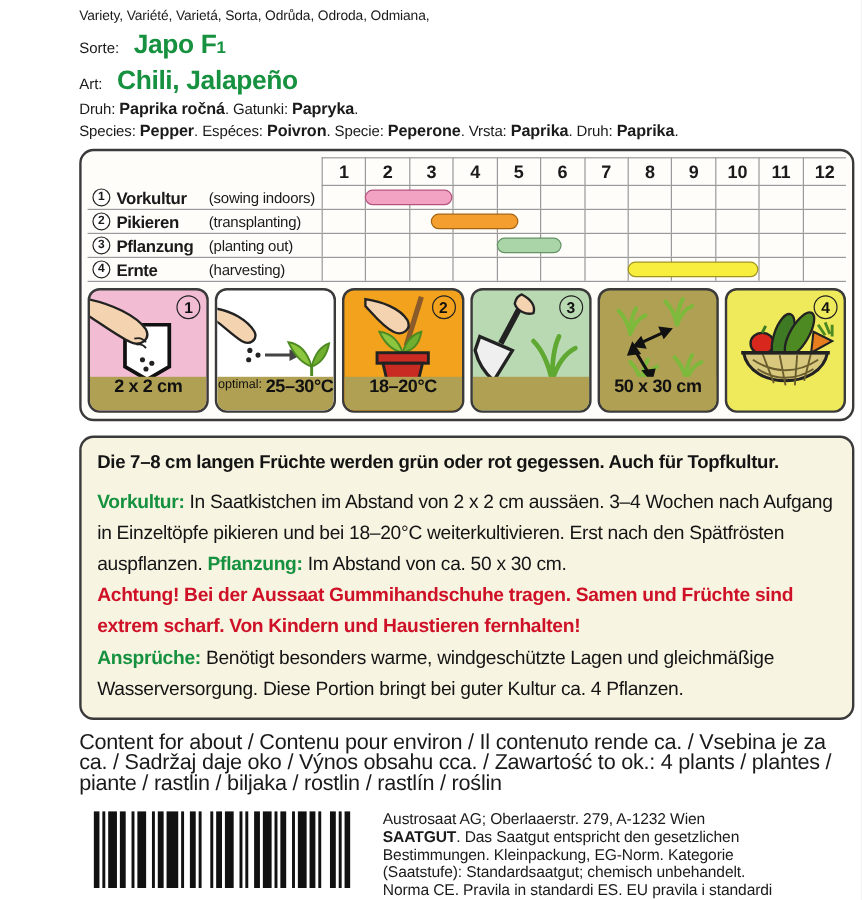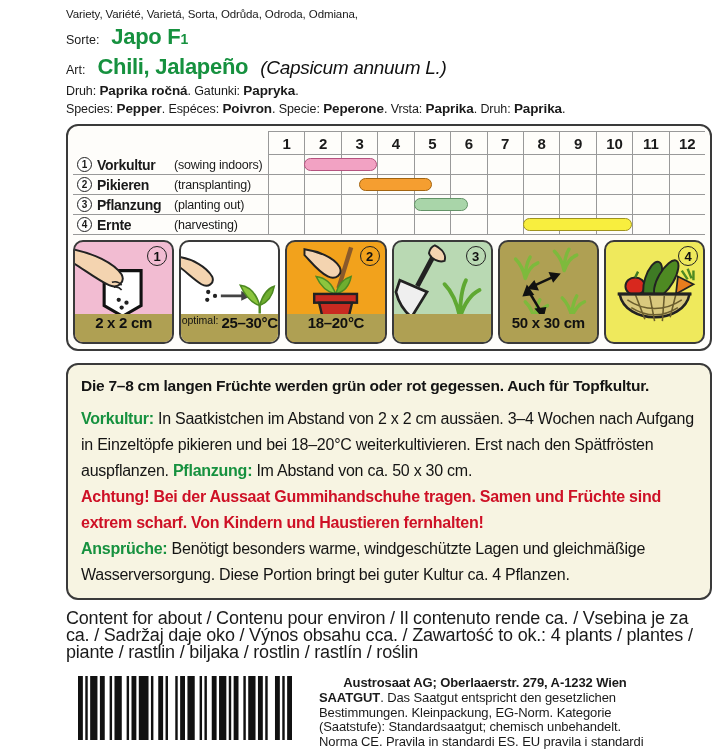--- a/index.html
+++ b/index.html
@@ -66,36 +66,35 @@
     background:#F7F4E2; padding:8px 13px 10px 13px;
   }
   .textbox p { font-size:16px; line-height:26px; letter-spacing:-0.25px; color:#141414; }
   .headline { font-weight:bold; color:#16913F; margin-bottom:7px !important; font-size:15.5px !important; }
   
   .content-note { margin-top:10px; width:646px; font-size:18px; line-height:17px; letter-spacing:-0.2px; }
   
   .footer { margin-top:15px; display:flex; gap:27px; padding-left:12px; }
   .barcode { width:214px; height:64px; flex:none; }
   .addr { width:332px; font-size:13px; line-height:14.8px; letter-spacing:-0.1px; }
-  .addr .b1 { font-weight:bold;text-align:center; }
+  .addr .b1 { font-weight:normal; }
 </style>
 </head>
 <body>
 
 <div class="sheet">
 
   <div class="variety-line">Variety, Variété, Varietá, Sorta, Odrůda, Odroda, Odmiana,</div>
   <div class="sorte-row">
     <span class="small-lbl">Sorte:</span>
     <span class="big-green"><span>Japo F</span><span class="gen-sub">1</span></span>
   </div>
   <div class="art-row">
     <span class="small-lbl">Art:</span>
     <span class="big-green">Chili, Jalapeño</span>
-    <span class="latin">(Capsicum annuum L.)</span>
   </div>
   <div class="species-line"><span>Druh: </span><span class="sb">Paprika ročná</span><span>. </span><span>Gatunki: </span><span class="sb">Papryka</span><span>.</span></div>
   <div class="species-line"><span>Species: </span><span class="sb">Pepper</span><span>. </span><span>Espéces: </span><span class="sb">Poivron</span><span>. </span><span>Specie: </span><span class="sb">Peperone</span><span>. </span><span>Vrsta: </span><span class="sb">Paprika</span><span>. </span><span>Druh: </span><span class="sb">Paprika</span><span>.</span></div>
 
   <div class="calbox">
     <div id="cal-table">
       <div class="cal-row head">
         <div class="cal-label"></div>
         <div class="cal-months" id="month-head">
             <div class="mcell">1</div>

